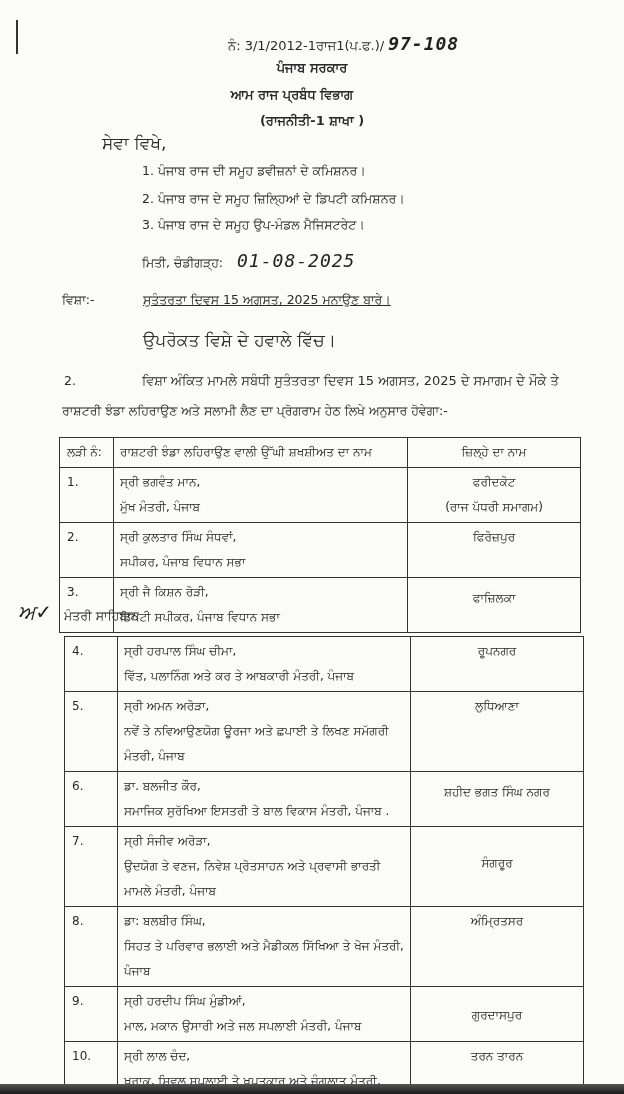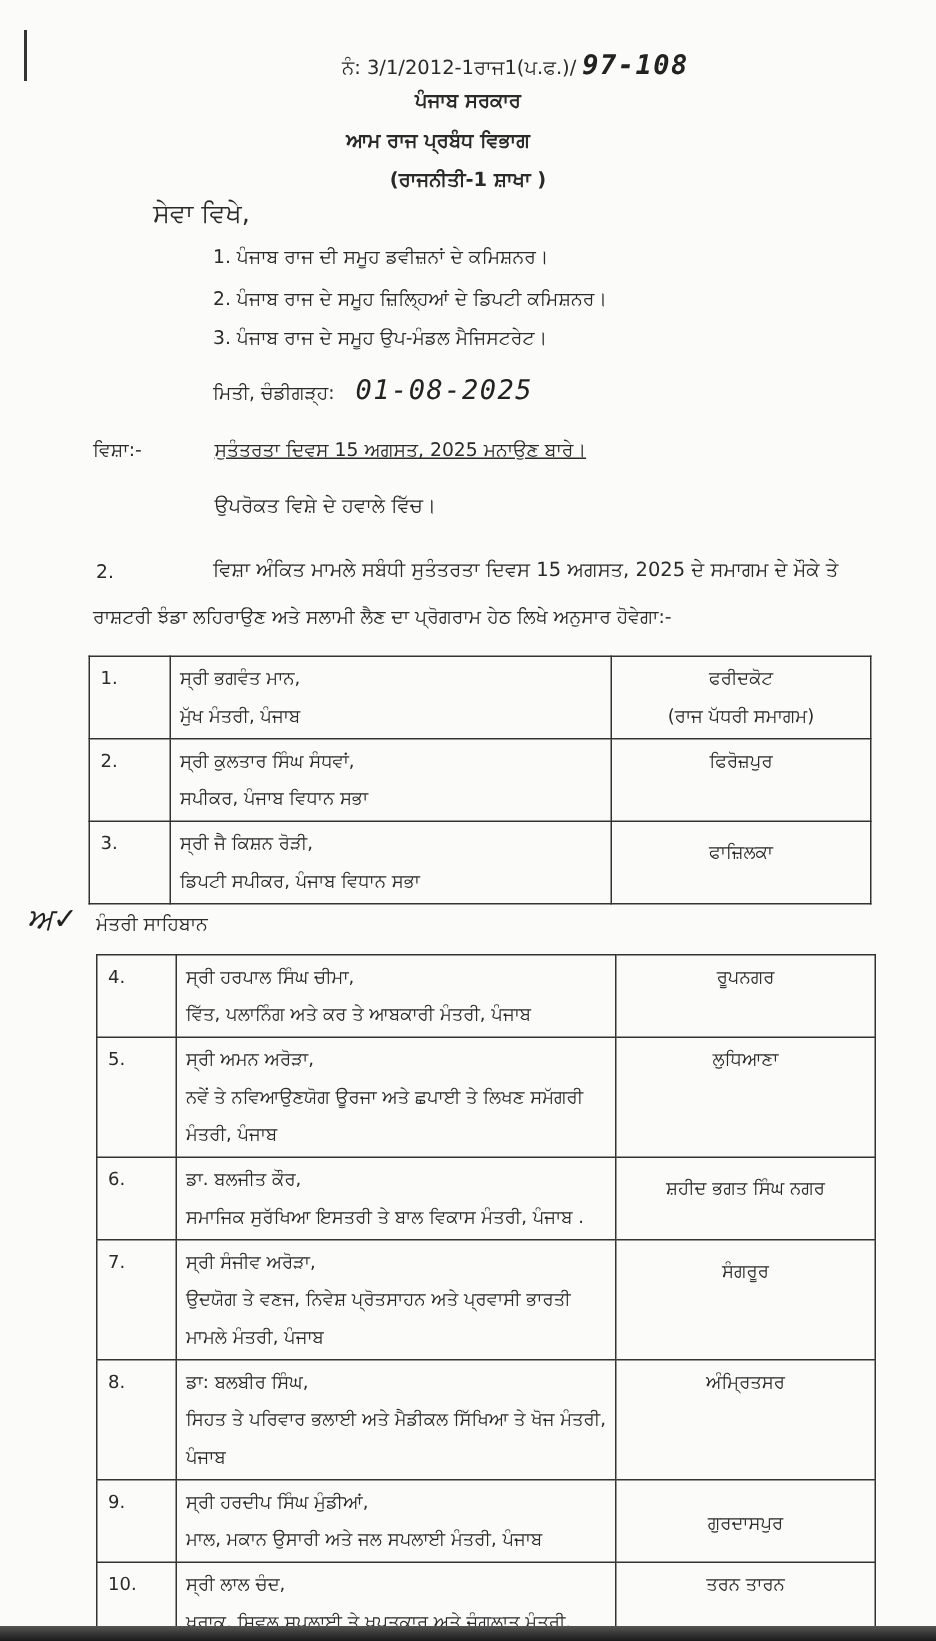--- a/index.html
+++ b/index.html
@@ -17,21 +17,21 @@
     .ref .hw { font-size: 18px; margin-left: 4px; font-weight: bold; }
     .h1 { left: 0; width: 624px; top: 60px; text-align: center; font-size: 13px; font-weight: bold; }
     .h2 { left: 0; width: 584px; top: 87px; text-align: center; font-size: 13px; font-weight: bold; }
     .h3 { left: 0; width: 624px; top: 113px; text-align: center; font-size: 13px; font-weight: bold; }
     .sewa { left: 63px; top: 133px; font-size: 17px; margin-left: 39px; }
     .addr { left: 142px; font-size: 12.5px; }
     .date-line { left: 142px; top: 250px; font-size: 12.5px; }
     .date-line .hw { font-size: 18px; margin-left: 14px; }
     .subject-label { left: 62px; top: 292px; font-size: 12.5px; }
     .subject-text { left: 143px; top: 292px; font-size: 12.5px; text-decoration: underline; }
-    .ref-line { left: 143px; top: 330px; font-size: 13px; }
+    .ref-line { left: 143px; top: 330px; font-size: 17px; }
     .para-num { left: 64px; top: 373px; font-size: 12.5px; }
     .para-l1 { left: 142px; top: 373px; font-size: 13px; }
     .para-l2 { left: 62px; top: 403px; font-size: 12.5px; }
     table.t {
       position: absolute; border-collapse: collapse; table-layout: fixed;
       font-size: 12px;
     }
     table.t td { border: 1.3px solid #333; vertical-align: top; padding: 2px 6px 2px 6px; line-height: 25px; }
     table.t td.sno { padding-left: 7px; }
     table.t td.dist { text-align: center; }
@@ -70,20 +70,25 @@
 <div class="abs para-l1">ਵਿਸ਼ਾ ਅੰਕਿਤ ਮਾਮਲੇ ਸਬੰਧੀ ਸੁਤੰਤਰਤਾ ਦਿਵਸ 15 ਅਗਸਤ, 2025 ਦੇ ਸਮਾਗਮ ਦੇ ਮੌਕੇ ਤੇ</div>
 <div class="abs para-l2">ਰਾਸ਼ਟਰੀ ਝੰਡਾ ਲਹਿਰਾਉਣ ਅਤੇ ਸਲਾਮੀ ਲੈਣ ਦਾ ਪ੍ਰੋਗਰਾਮ ਹੇਠ ਲਿਖੇ ਅਨੁਸਾਰ ਹੋਵੇਗਾ:-</div>
 
 <table class="t t1">
   <colgroup>
       <col style="width:54px">
       <col style="width:294px">
       <col style="width:173px">
     </colgroup>
   <tbody>
+      <tr style="height:26px">
+    <td class="sno">ਲੜੀ ਨੰ:</td>
+    <td>ਰਾਸ਼ਟਰੀ ਝੰਡਾ ਲਹਿਰਾਉਣ ਵਾਲੀ ਉੱਘੀ ਸ਼ਖਸ਼ੀਅਤ ਦਾ ਨਾਮ</td>
+    <td class="dist">ਜ਼ਿਲ੍ਹੇ ਦਾ ਨਾਮ</td>
+  </tr>
   <tr style="height:46px">
     <td class="sno">1.</td>
     <td>
           <div>ਸ੍ਰੀ ਭਗਵੰਤ ਮਾਨ,</div>
           <div>ਮੁੱਖ ਮੰਤਰੀ, ਪੰਜਾਬ</div>
         </td>
     <td class="dist">
           <div>ਫਰੀਦਕੋਟ</div>
           <div>(ਰਾਜ ਪੱਧਰੀ ਸਮਾਗਮ)</div>
         </td>
@@ -142,21 +147,21 @@
         </td>
     <td class="dist" style="padding-top:8px">ਸ਼ਹੀਦ ਭਗਤ ਸਿੰਘ ਨਗਰ</td>
   </tr>
   <tr style="height:75px">
     <td class="sno">7.</td>
     <td>
           <div>ਸ੍ਰੀ ਸੰਜੀਵ ਅਰੋੜਾ,</div>
           <div>ਉਦਯੋਗ ਤੇ ਵਣਜ, ਨਿਵੇਸ਼ ਪ੍ਰੋਤਸਾਹਨ ਅਤੇ ਪ੍ਰਵਾਸੀ ਭਾਰਤੀ</div>
           <div>ਮਾਮਲੇ ਮੰਤਰੀ, ਪੰਜਾਬ</div>
         </td>
-    <td class="dist" style="padding-top:8px">ਸੰਗਰੂਰ</td>
+    <td class="dist" style="padding-top:24px">ਸੰਗਰੂਰ</td>
   </tr>
   <tr style="height:72px">
     <td class="sno">8.</td>
     <td>
           <div>ਡਾ: ਬਲਬੀਰ ਸਿੰਘ,</div>
           <div>ਸਿਹਤ ਤੇ ਪਰਿਵਾਰ ਭਲਾਈ ਅਤੇ ਮੈਡੀਕਲ ਸਿੱਖਿਆ ਤੇ ਖੋਜ ਮੰਤਰੀ,</div>
           <div>ਪੰਜਾਬ</div>
         </td>
     <td class="dist">ਅੰਮ੍ਰਿਤਸਰ</td>
   </tr>

